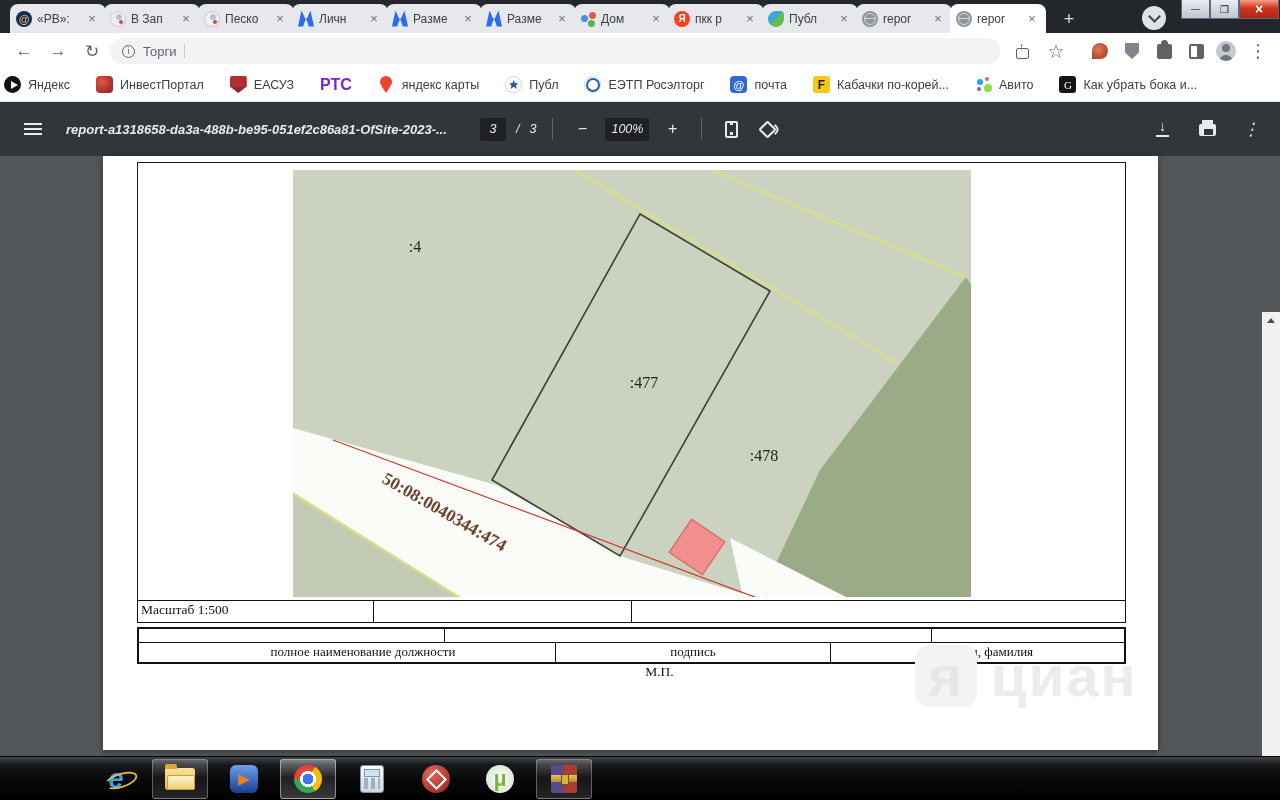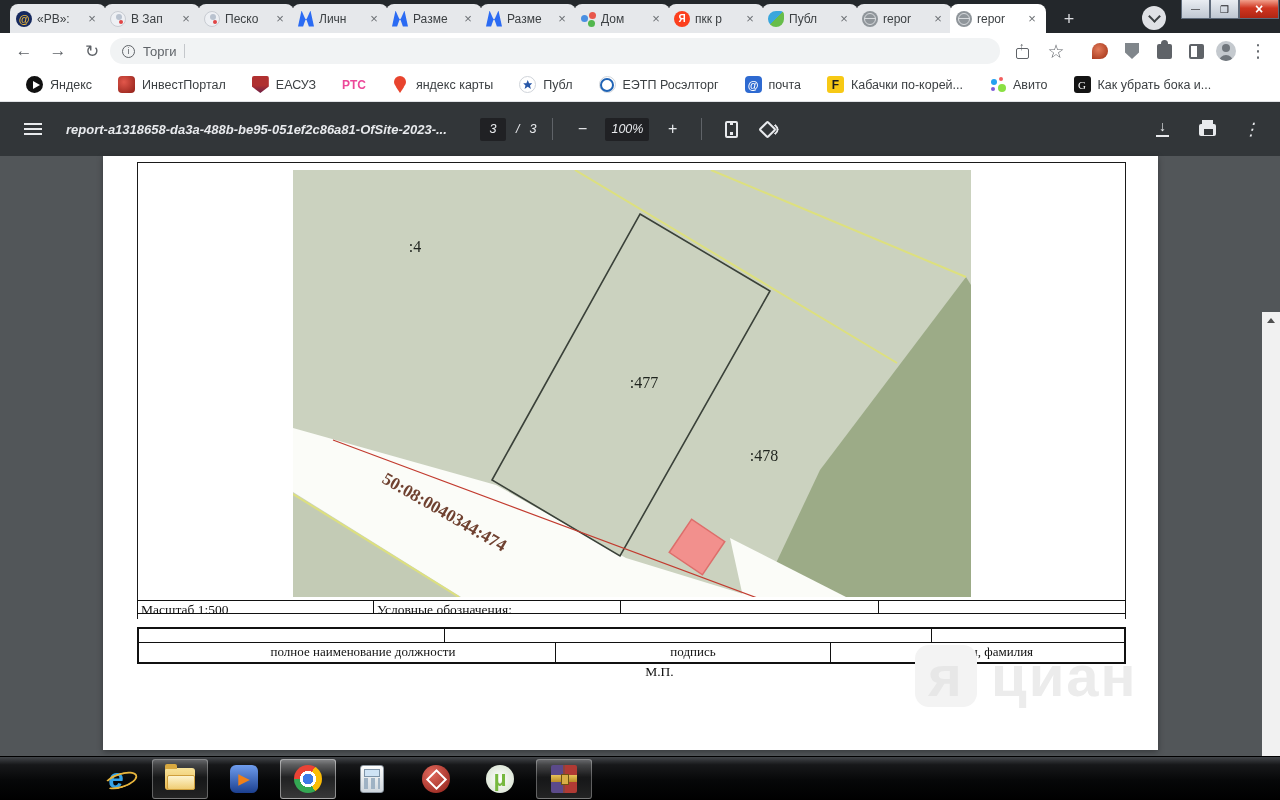--- a/index.html
+++ b/index.html
@@ -68,29 +68,29 @@
   .sidebar-sq::before{content:"";position:absolute;right:0;top:0;bottom:0;width:5px;background:var(--ui-icon);}
   .avatar{width:20px;height:20px;border-radius:50%;background:#c4c9ce;position:relative;overflow:hidden;}
   .avatar::before{content:"";position:absolute;width:8px;height:8px;border-radius:50%;background:#70767c;left:6px;top:3px;}
   .avatar::after{content:"";position:absolute;width:14px;height:8px;border-radius:7px 7px 0 0;background:#70767c;left:3px;bottom:-2px;}
   .share-svg{width:16px;height:16px;position:relative;}
   .share-svg::before{content:"";position:absolute;left:2px;top:5px;width:11px;height:9px;border:1.6px solid var(--ui-icon);border-radius:2px;}
   .share-svg::after{content:"↑";position:absolute;left:5px;top:-3px;font-size:11px;color:var(--ui-icon);}
 
   
   #bookmarks{left:0;top:68px;width:1280px;height:34px;background:var(--toolbar-bg);border-bottom:1px solid #e0e2e6;
-     display:flex;align-items:center;padding:0 26px;gap:26px;}
+     display:flex;align-items:center;padding:0 4px;gap:26px;}
   .bm{display:flex;align-items:center;gap:7px;}
   .bm-label{font-size:12.5px;color:var(--ui-text);white-space:nowrap;}
   .bm-ico{width:17px;height:17px;border-radius:50%;position:relative;display:flex;align-items:center;justify-content:center;}
   .bmi-ya{background:#111;}
   .bmi-ya::before{content:"";width:0;height:0;border-left:7px solid #fff;border-top:4px solid transparent;border-bottom:4px solid transparent;margin-left:3px;}
   .bmi-invest{background:radial-gradient(circle at 35% 35%,#e2574b,#8e1f17);border-radius:4px;}
   .bmi-easuz{background:linear-gradient(#b03030 55%,#6d1f46);clip-path:polygon(0 0,100% 0,100% 62%,50% 100%,0 62%);border-radius:2px;}
-  .bmi-rts{color:#ec4899;font-weight:bold;font-size:12px;width:auto;border-radius:0;text-align:right;}
+  .bmi-rts{color:#6d28d9;font-weight:bold;font-size:16px;width:auto;border-radius:0;text-align:right;}
   .bmi-pin{background:transparent;}
   .bmi-pin::before{content:"";position:absolute;width:12px;height:12px;border-radius:50%;background:#e8442e;top:0;left:2.5px;}
   .bmi-pin::after{content:"";position:absolute;width:0;height:0;border-top:6px solid #e8442e;border-left:4px solid transparent;border-right:4px solid transparent;bottom:0;left:4.5px;}
   .bmi-torgi{background:#fff;border:1px solid #d0d4da;}
   .bmi-torgi::before{content:"";width:9px;height:9px;background:#2757a8;clip-path:polygon(50% 0,65% 35%,100% 35%,75% 60%,85% 100%,50% 75%,15% 100%,25% 60%,0 35%,35% 35%);}
   .bmi-etp{background:#fff;border:1px solid #d0d4da;}
   .bmi-etp::before{content:"";width:10px;height:10px;border:2.5px solid #1f63b5;border-radius:50%;}
   .bmi-mail{background:#2e6ad1;border-radius:4px;color:#fff;font-size:11px;font-weight:bold;}
   .bmi-mail::before{content:"@";}
   .bmi-f{background:#f7c915;border-radius:3px;color:#1d1d1d;font-size:12px;font-weight:bold;}
@@ -121,21 +121,21 @@
   .print-ico{width:17px;height:12px;background:#e8eaed;border-radius:2px;position:relative;margin-top:2px;}
   .print-ico::before{content:"";position:absolute;left:3px;top:-4px;width:11px;height:4px;background:#e8eaed;}
   .print-ico::after{content:"";position:absolute;left:4px;top:4px;width:9px;height:6px;background:#323639;border:1px solid #e8eaed;}
   .vdots{font-size:17px;color:#e8eaed;letter-spacing:0;}
 
   
   #pdfarea{left:0;top:156px;width:1280px;height:600px;background:var(--pdf-bg);}
   #page{left:103px;top:0;width:1055px;height:594px;background:#fff;box-shadow:0 2px 6px rgba(0,0,0,.35);}
   .frameline{background:#1a1a1a;}
   .doc-serif{font-family:"Liberation Serif",serif;color:#111;}
-  .scale-row{left:34px;top:444px;width:989px;height:14px;border:1px solid #111;display:flex;}
+  .scale-row{left:34px;top:444px;width:989px;height:23px;border:1px solid #111;display:flex;}
   .scale-cell{height:100%;border-right:1px solid #111;font-size:13.5px;padding:1px 3px 0;}
   .sig-table{left:34px;top:471px;width:989px;border:2px solid #111;}
   .sig-row{display:flex;height:14px;border-bottom:1px solid #111;}
   .sig-row2{display:flex;height:19px;margin-left:32px;}
   .sig-cell{border-right:1px solid #111;height:100%;font-size:13px;text-align:center;padding-top:1px;}
   .mp{left:419px;top:508px;width:275px;text-align:center;font-size:13.5px;}
   .watermark{left:812px;top:486px;display:flex;gap:14px;align-items:center;color:#ececec;font-weight:bold;font-size:58px;letter-spacing:2px;}
   .wm-badge{width:62px;height:62px;border-radius:14px;background:#f3f3f3;color:#e7e7e7;display:flex;align-items:center;justify-content:center;}
   
   #scrollbar{left:1262px;top:156px;width:18px;height:600px;background:#f1f1f1;}
@@ -375,21 +375,20 @@
       <rect class="m-pink" x="384" y="357" width="40" height="40" transform="rotate(34 404 377)"></rect>
       <line class="m-redline" x1="40" y1="270" x2="510" y2="445"></line>
       <text class="m-label" x="122" y="82">:4</text>
       <text class="m-label" x="351" y="218">:477</text>
       <text class="m-label" x="471" y="291">:478</text>
       <text class="m-cad" transform="translate(88,312) rotate(30)">50:08:0040344:474</text>
     </svg>
 
     <div class="abs scale-row doc-serif">
       <div class="scale-cell" style="width:236px">Масштаб 1:500</div>
-      <div class="scale-cell" style="width:247px">Условные обозначения:</div>
       <div class="scale-cell" style="width:258px"></div>
       <div class="scale-cell" style="width:246px;border-right:none"></div>
     </div>
 
     <div class="abs sig-table doc-serif">
       <div class="sig-row">
         <div class="sig-cell" style="width:306px"></div>
         <div class="sig-cell" style="width:487px"></div>
         <div class="sig-cell" style="flex:1;border-right:none"></div>
       </div>

